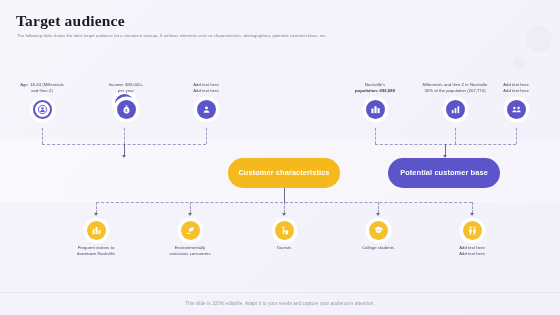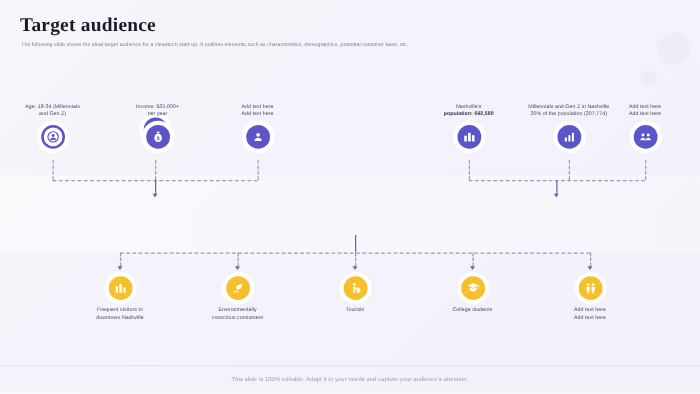--- a/index.html
+++ b/index.html
@@ -247,21 +247,27 @@
   <div class="arrow-down" style="left:121.8px; top:155px;"></div>
 
   <div class="conn dash-v" style="left:375px; top:128px; height:16px;"></div>
   <div class="conn dash-v" style="left:455px; top:128px; height:16px;"></div>
   <div class="conn dash-v" style="left:516px; top:128px; height:16px;"></div>
   <div class="conn dash-h" style="left:375px; top:144px; width:141px;"></div>
   <div class="solid-v" style="left:445px; top:144px; height:12px;"></div>
   <div class="arrow-down" style="left:442.8px; top:155px;"></div>
 
 
-
+  <div class="pill yellow" style="left:228px; top:158px; width:112px; height:30px;">
+    <span>Customer characteristics</span>
+  </div>
+
+  <div class="pill purple" style="left:388px; top:158px; width:112px; height:30px;">
+    <span>Potential customer base</span>
+  </div>
 
   <div class="solid-v" style="left:284px; top:188px; height:14px;"></div>
   <div class="conn dash-h" style="left:96px; top:202px; width:376px;"></div>
 
   <div class="conn dash-v" style="left:96px; top:202px; height:11px;"></div>
   <div class="conn dash-v" style="left:190px; top:202px; height:11px;"></div>
   <div class="conn dash-v" style="left:284px; top:202px; height:11px;"></div>
   <div class="conn dash-v" style="left:378px; top:202px; height:11px;"></div>
   <div class="conn dash-v" style="left:472px; top:202px; height:11px;"></div>
 

